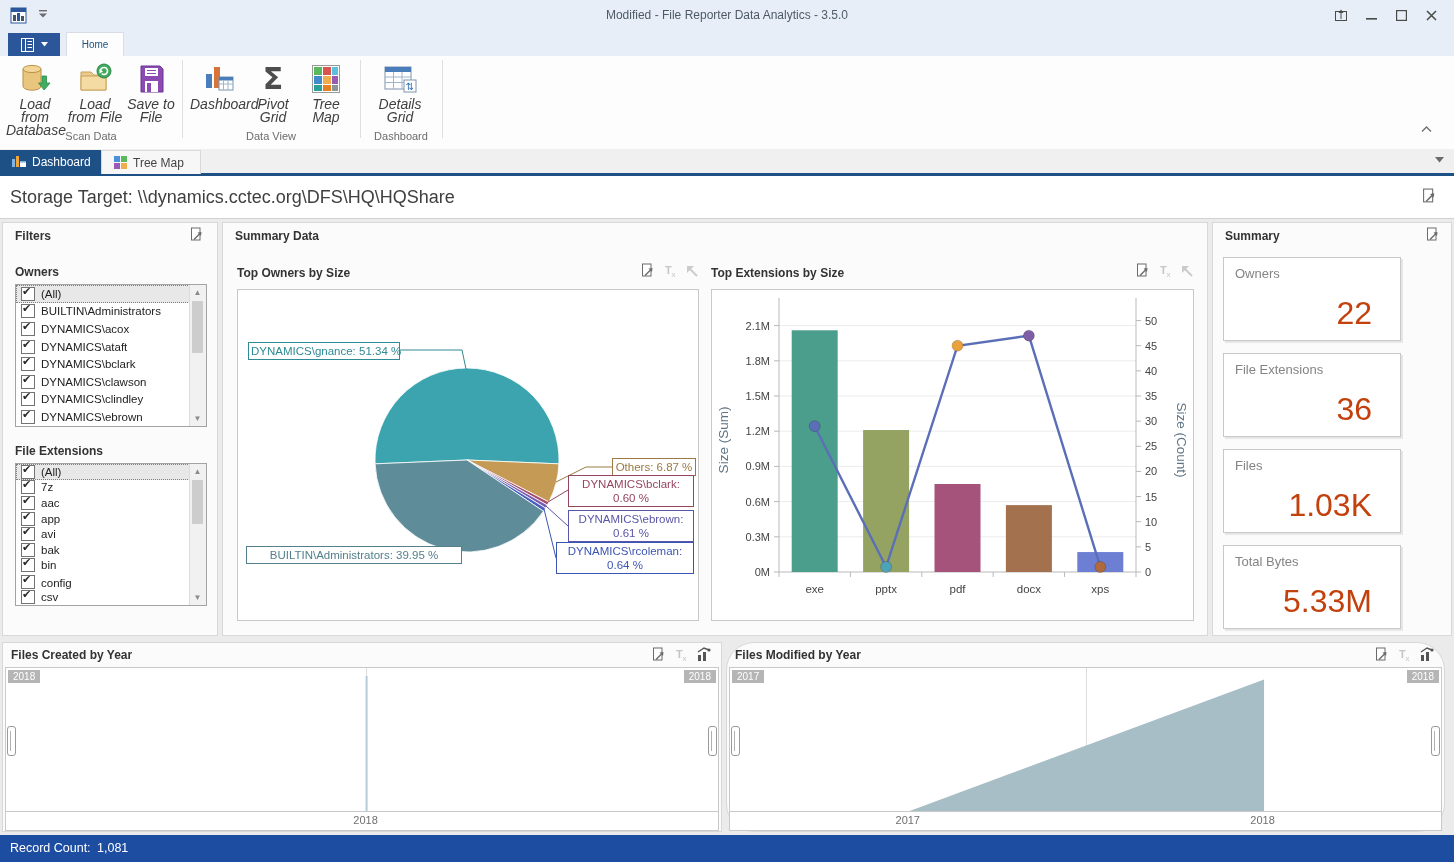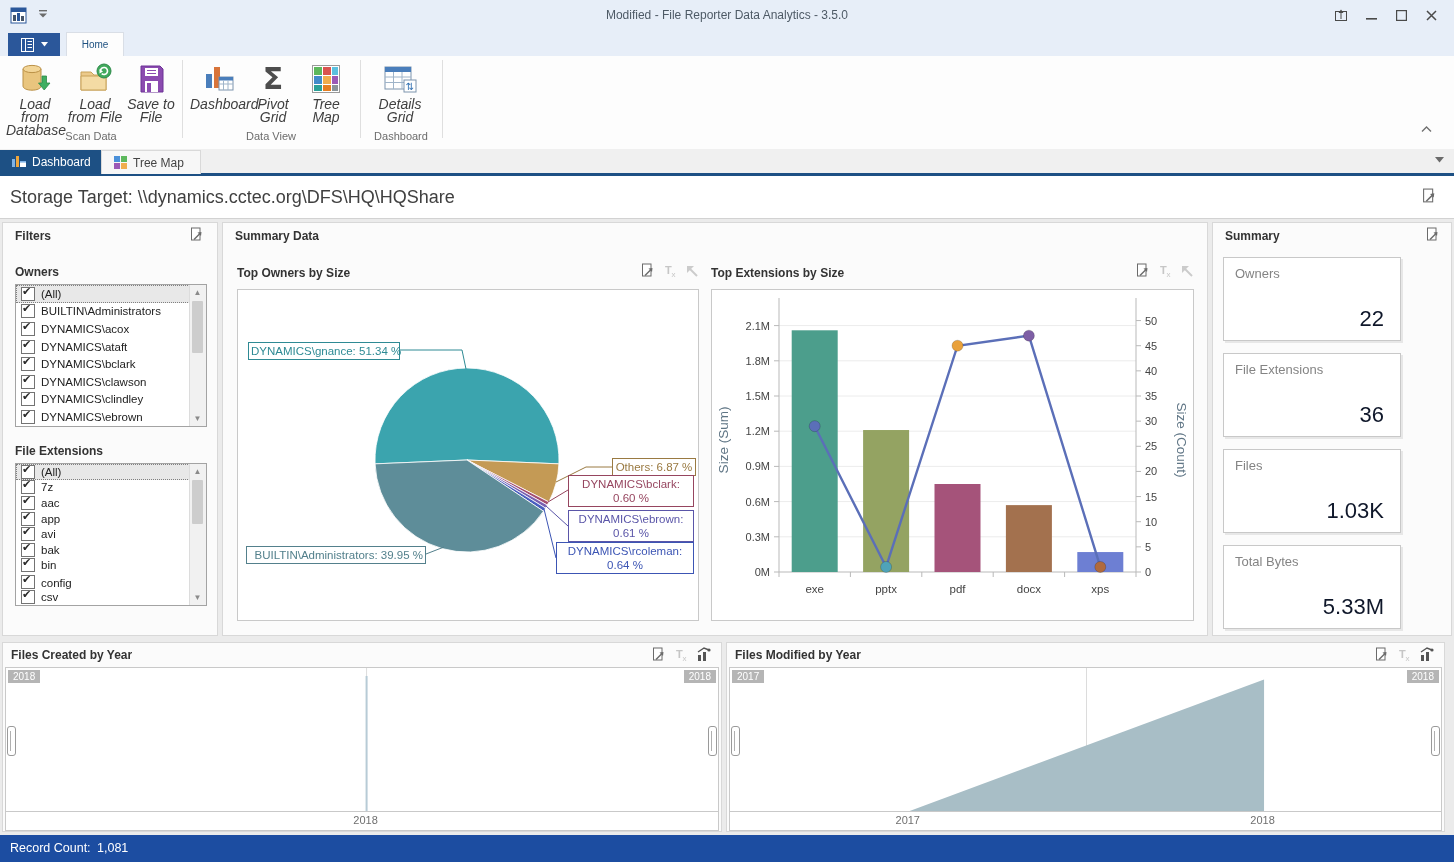--- a/index.html
+++ b/index.html
@@ -41,21 +41,21 @@
   .lrow.first{background:#e8e8e8;outline:1px dotted #808080;outline-offset:-1px;}
   .cb{width:12px;height:12px;background:#fff;border:1px solid #737373;position:relative;flex:0 0 auto;}
   .cb:after{content:"\2714";position:absolute;left:0px;top:-3px;font-size:11px;color:#2b2b2b;}
   .vscroll{position:absolute;top:0;right:0;width:16px;bottom:0;background:#f1f1f1;border-left:1px solid #dcdcdc;}
   .sarrow{position:absolute;left:0;width:15px;height:15px;color:#8a8a8a;font-size:8px;text-align:center;line-height:15px;}
   .sthumb{position:absolute;left:2px;width:11px;background:#cdcdcd;border-radius:1px;}
   
   .card{position:absolute;left:10px;width:178px;height:84px;background:#fff;border:1px solid #c8c8c8;
         box-shadow:2px 2px 0 rgba(0,0,0,0.08);box-sizing:border-box;}
   .card .clbl{position:absolute;left:11px;top:8px;font-size:13px;color:#848484;}
-  .card .cval{position:absolute;right:16px;bottom:8px;font-size:22px;color:#0f172a;}
+  .card .cval{position:absolute;right:28px;bottom:8px;font-size:32px;color:#c2410c;}
   
   .callout{position:absolute;background:#fff;border:1px solid;font-size:11.5px;line-height:14px;
            text-align:center;padding:1px 2px;white-space:nowrap;box-sizing:border-box;}
   
   .tl-head{position:absolute;left:0;top:0;right:0;height:24px;}
   .tl-area{position:absolute;left:2px;right:2px;top:24px;height:145px;background:#fff;border:1px solid #c9c9c9;box-sizing:border-box;}
   .tl-axis{position:absolute;left:2px;right:2px;top:169px;height:19px;background:#fff;border:1px solid #c9c9c9;border-top:none;box-sizing:border-box;}
   .badge{position:absolute;top:2px;background:#b5b5b5;color:#fff;font-size:10px;padding:1px 5px;}
   .handle{position:absolute;top:50%;margin-top:-14px;width:7px;height:28px;background:#fff;border:1px solid #9a9a9a;border-radius:3px;}
   .handle:after{content:"";position:absolute;left:2px;top:4px;bottom:4px;width:1px;background:#b0b0b0;}
@@ -421,21 +421,21 @@
             <div>0.60 %</div>
           </div>
           <div class="callout" style="left: 330px; top: 220px; width: 126px; border-color: rgb(90, 85, 168); color: rgb(90, 85, 168);">
             <div>DYNAMICS\ebrown:</div>
             <div>0.61 %</div>
           </div>
           <div class="callout" style="left: 318px; top: 252px; width: 138px; border-color: rgb(60, 85, 180); color: rgb(60, 85, 180);">
             <div>DYNAMICS\rcoleman:</div>
             <div>0.64 %</div>
           </div>
-          <div class="callout" style="left: 8px; top: 256px; width: 180px; border-color: rgb(83, 128, 140); color: rgb(83, 128, 140); text-align: right;">
+          <div class="callout" style="left: 8px; top: 256px; width: 216px; border-color: rgb(83, 128, 140); color: rgb(83, 128, 140);">
             <div>BUILTIN\Administrators: 39.95 %</div>
           </div>
         </div>
     </div>
 
     <span class="abs panel-title" style="left:488px;top:43px;">Top Extensions by Size</span>
     <div class="abs hicons" style="left:913px;top:40px;">
       <span>
           <svg width="15" height="15" viewBox="0 0 15 15">
             <rect x="1.5" y="1" width="8.5" height="12" fill="#fff" stroke="#6b6b6b"></rect>
@@ -602,21 +602,21 @@
           <line x1="360.57" y1="8" x2="360.57" y2="143" stroke="#B7CBD6" stroke-width="2"></line>
         </svg>
       <div class="handle" style="left:1px;"></div>
       <div class="handle" style="right:1px;"></div>
     </div>
     <div class="tl-axis" id="created-axis">
         <span class="axis-tick" style="left: 50.5%;">2018</span>
       </div>
   </div>
 
-  <div class="abs panel" style="left:726px;top:642px;width:719px;height:190px;">
+  <div class="abs panel" style="left:726px;top:642px;width:719px;height:190px;border-radius:28px;">
     <div class="tl-head">
       <span class="abs panel-title" style="left:8px;top:5px;">Files Modified by Year</span>
       <div class="abs hicons" style="right:10px;top:4px;">
         <span>
             <svg width="15" height="15" viewBox="0 0 15 15">
               <rect x="1.5" y="1" width="8.5" height="12" fill="#fff" stroke="#6b6b6b"></rect>
               <line x1="4" y1="12.5" x2="10.5" y2="6" stroke="#6b6b6b" stroke-width="1.4"></line>
               <polygon points="11.5,5 7.5,5.6 11,9" fill="#6b6b6b"></polygon>
             </svg>
           </span>

